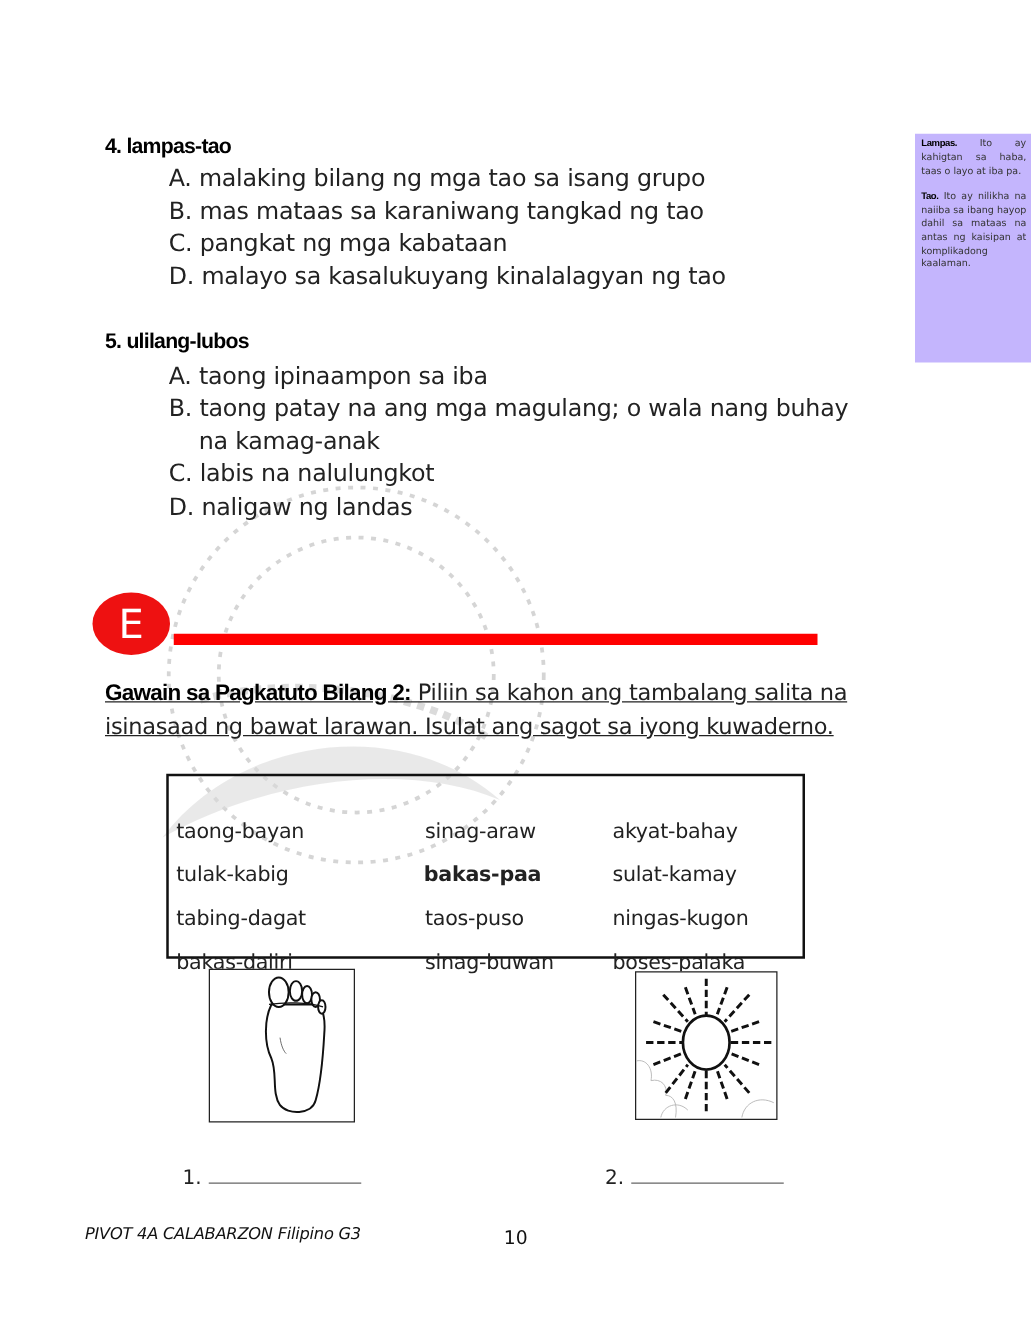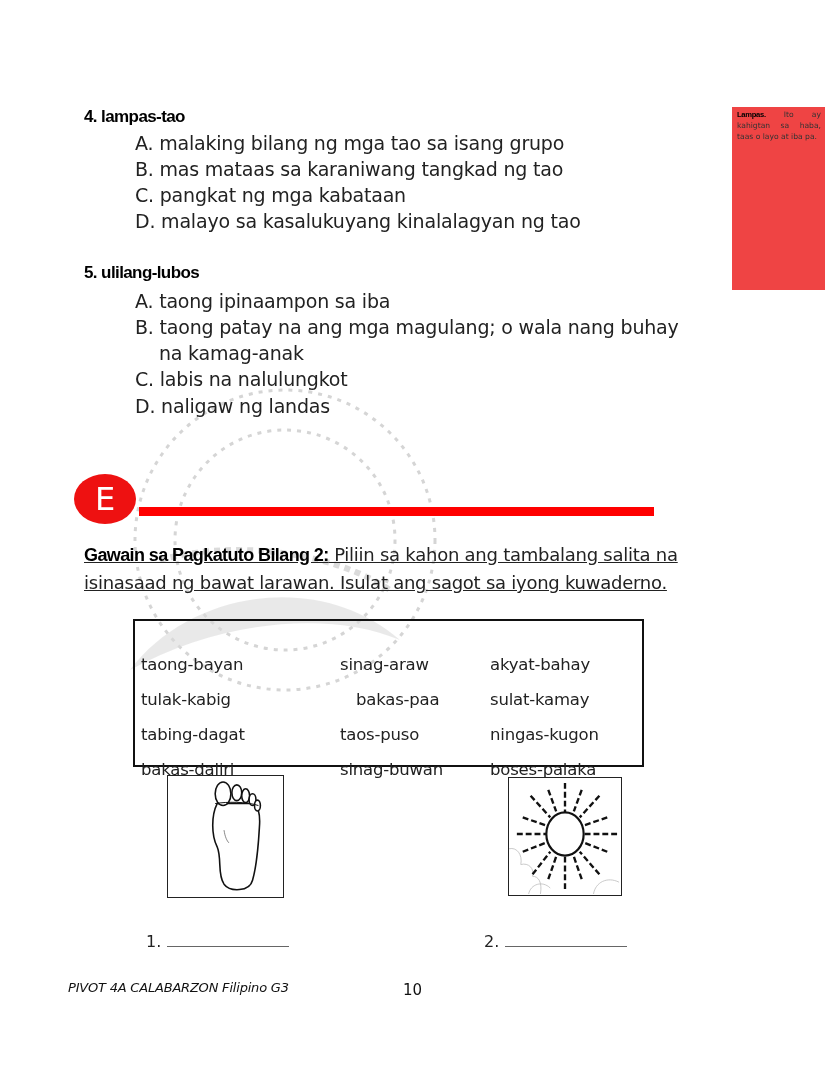--- a/index.html
+++ b/index.html
@@ -43,21 +43,21 @@
       white-space: nowrap;
     }
     .choice.cont { left: 159px; }
 
     .sidebar {
       position: absolute;
       left: 732px;
       top: 107px;
       width: 93px;
       height: 183px;
-      background: #ef4444;
+      background: #c4b5fd;
       box-sizing: border-box;
       padding: 3px 4px 0 5px;
       font-family: "DejaVu Sans", sans-serif;
       font-size: 7.6px;
       line-height: 10.8px;
       color: #333;
       text-align: justify;
     }
     .sidebar p { margin: 0 0 10px 0; }
     .sidebar b {
@@ -195,37 +195,41 @@
 <div class="choice" style="top:316px;">B. taong patay na ang mga magulang; o wala nang buhay</div>
 <div class="choice cont" style="top:342px;">na kamag-anak</div>
 <div class="choice" style="top:368px;">C. labis na nalulungkot</div>
 <div class="choice" style="top:395px;">D. naligaw ng landas</div>
 
 <div class="sidebar">
   <p>
     <b>Lampas.</b>
     <span>Ito ay kahigtan sa haba, taas o layo at iba pa.</span>
   </p>
+  <p>
+    <b>Tao.</b>
+    <span>Ito ay nilikha na naiiba sa ibang hayop dahil sa mataas na antas ng kaisipan at komplikadong kaalaman.</span>
+  </p>
 </div>
 
 <div class="section-badge">E</div>
 <div class="section-line"></div>
 
 <div class="instruction">
   <span class="label">Gawain sa Pagkatuto Bilang 2:</span><span> Piliin sa kahon ang tambalang salita na isinasaad ng bawat larawan. Isulat ang sagot sa iyong kuwaderno.</span>
 </div>
 
 <div class="word-box">
   <div class="word" style="left:6px; top:8px;">taong-bayan</div>
   <div class="word" style="left:6px; top:43px;">tulak-kabig</div>
   <div class="word" style="left:6px; top:78px;">tabing-dagat</div>
   <div class="word" style="left:6px; top:113px;">bakas-daliri</div>
 
   <div class="word" style="left:205px; top:8px;">sinag-araw</div>
-  <div class="word" style="left:221px; top:43px;">bakas-paa</div>
+  <div class="word" style="left:204px; top:43px;font-weight:bold;">bakas-paa</div>
   <div class="word" style="left:205px; top:78px;">taos-puso</div>
   <div class="word" style="left:205px; top:113px;">sinag-buwan</div>
 
   <div class="word" style="left:355px; top:8px;">akyat-bahay</div>
   <div class="word" style="left:355px; top:43px;">sulat-kamay</div>
   <div class="word" style="left:355px; top:78px;">ningas-kugon</div>
   <div class="word" style="left:355px; top:113px;">boses-palaka</div>
 </div>
 
 <div class="pic-frame" style="left:167px; top:775px; width:117px; height:123px;">

